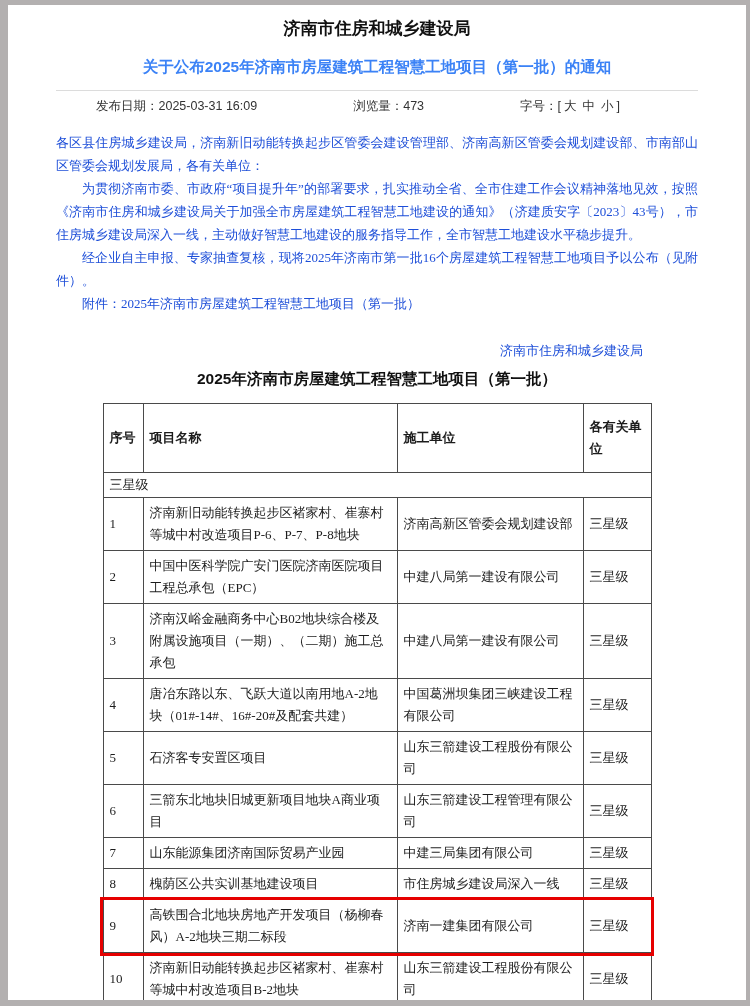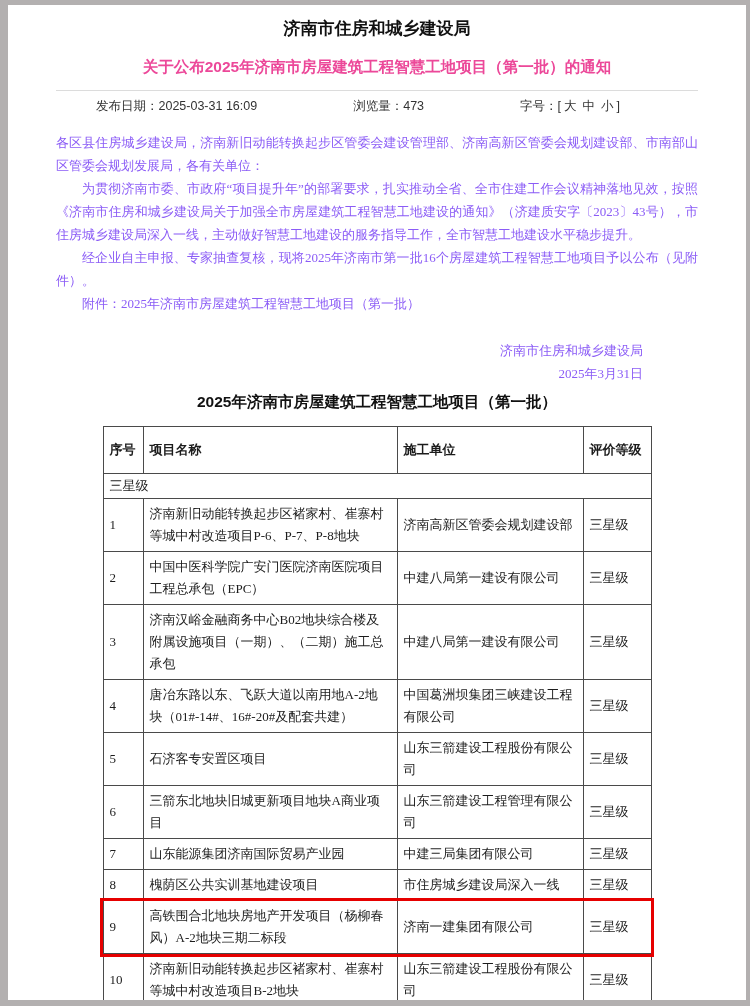--- a/index.html
+++ b/index.html
@@ -15,32 +15,32 @@
     padding:10px 48px 16px 48px;box-sizing:border-box;
   }
   .org-title{
     margin:2px 0 0 0;text-align:center;
     font-family:"Liberation Sans","DejaVu Sans",sans-serif;
     font-size:17px;font-weight:bold;color:#111;line-height:24px;
   }
   .doc-title{
     margin:15px 0 0 0;text-align:center;
     font-family:"Liberation Sans","DejaVu Sans",sans-serif;
-    font-size:15.5px;font-weight:bold;color:#ec4899;line-height:22px;
+    font-size:15.5px;font-weight:bold;color:#3b82f6;line-height:22px;
   }
   .meta-bar{
     margin-top:12px;border-top:1px solid #dcdcdc;
     padding:7px 78px 0 40px;
     display:flex;justify-content:space-between;align-items:flex-start;
     font-family:"Liberation Sans","DejaVu Sans",sans-serif;
     font-size:12.5px;color:#333;
   }
   .meta-item span{white-space:pre;}
   .fs-opt{cursor:pointer;margin:0 3px;color:#333;}
-  .doc-body{margin-top:16px;font-size:13px;line-height:23px;color:#8b5cf6;}
+  .doc-body{margin-top:16px;font-size:13px;line-height:23px;color:#1d4ed8;}
   .doc-body p{margin:0;text-align:justify;}
   .indent{text-indent:2em;}
   .attach-line{margin-top:20px;text-indent:2em;}
   .sign-block{margin-top:24px;text-align:right;padding-right:55px;line-height:23px;}
   .appendix-label{margin-top:2px;}
   .table-title{
     margin:6px 0 12px 0;text-align:center;
     font-family:"Liberation Sans","DejaVu Sans",sans-serif;
     font-size:15.5px;font-weight:bold;color:#111;line-height:22px;
   }
@@ -81,39 +81,38 @@
     </div>
   </div>
 
   <div class="doc-body">
     <p>各区县住房城乡建设局，济南新旧动能转换起步区管委会建设管理部、济南高新区管委会规划建设部、市南部山区管委会规划发展局，各有关单位：</p>
     <p class="indent">为贯彻济南市委、市政府“项目提升年”的部署要求，扎实推动全省、全市住建工作会议精神落地见效，按照《济南市住房和城乡建设局关于加强全市房屋建筑工程智慧工地建设的通知》（济建质安字〔2023〕43号），市住房城乡建设局深入一线，主动做好智慧工地建设的服务指导工作，全市智慧工地建设水平稳步提升。</p>
     <p class="indent">经企业自主申报、专家抽查复核，现将2025年济南市第一批16个房屋建筑工程智慧工地项目予以公布（见附件）。</p>
     <p class="attach-line">附件：2025年济南市房屋建筑工程智慧工地项目（第一批）</p>
     <div class="sign-block">
       <div>济南市住房和城乡建设局</div>
-      <div>2025年3月31日</div>
     </div>
   </div>
 
   <h3 class="table-title">2025年济南市房屋建筑工程智慧工地项目（第一批）</h3>
 
   <table class="project-table">
     <colgroup>
       <col class="col-no">
         <col class="col-project">
         <col class="col-company">
         <col class="col-rating">
     </colgroup>
     <thead>
       <tr>
         <th>序号</th>
         <th>项目名称</th>
         <th>施工单位</th>
-        <th>评价等级</th>
+        <th>各有关单位</th>
       </tr>
     </thead>
     <tbody>
       <tr class="section-row">
         <td colspan="4">三星级</td>
       </tr>
       <tr>
         <td>1</td>
         <td>济南新旧动能转换起步区褚家村、崔寨村等城中村改造项目P-6、P-7、P-8地块</td>
         <td>济南高新区管委会规划建设部</td>

